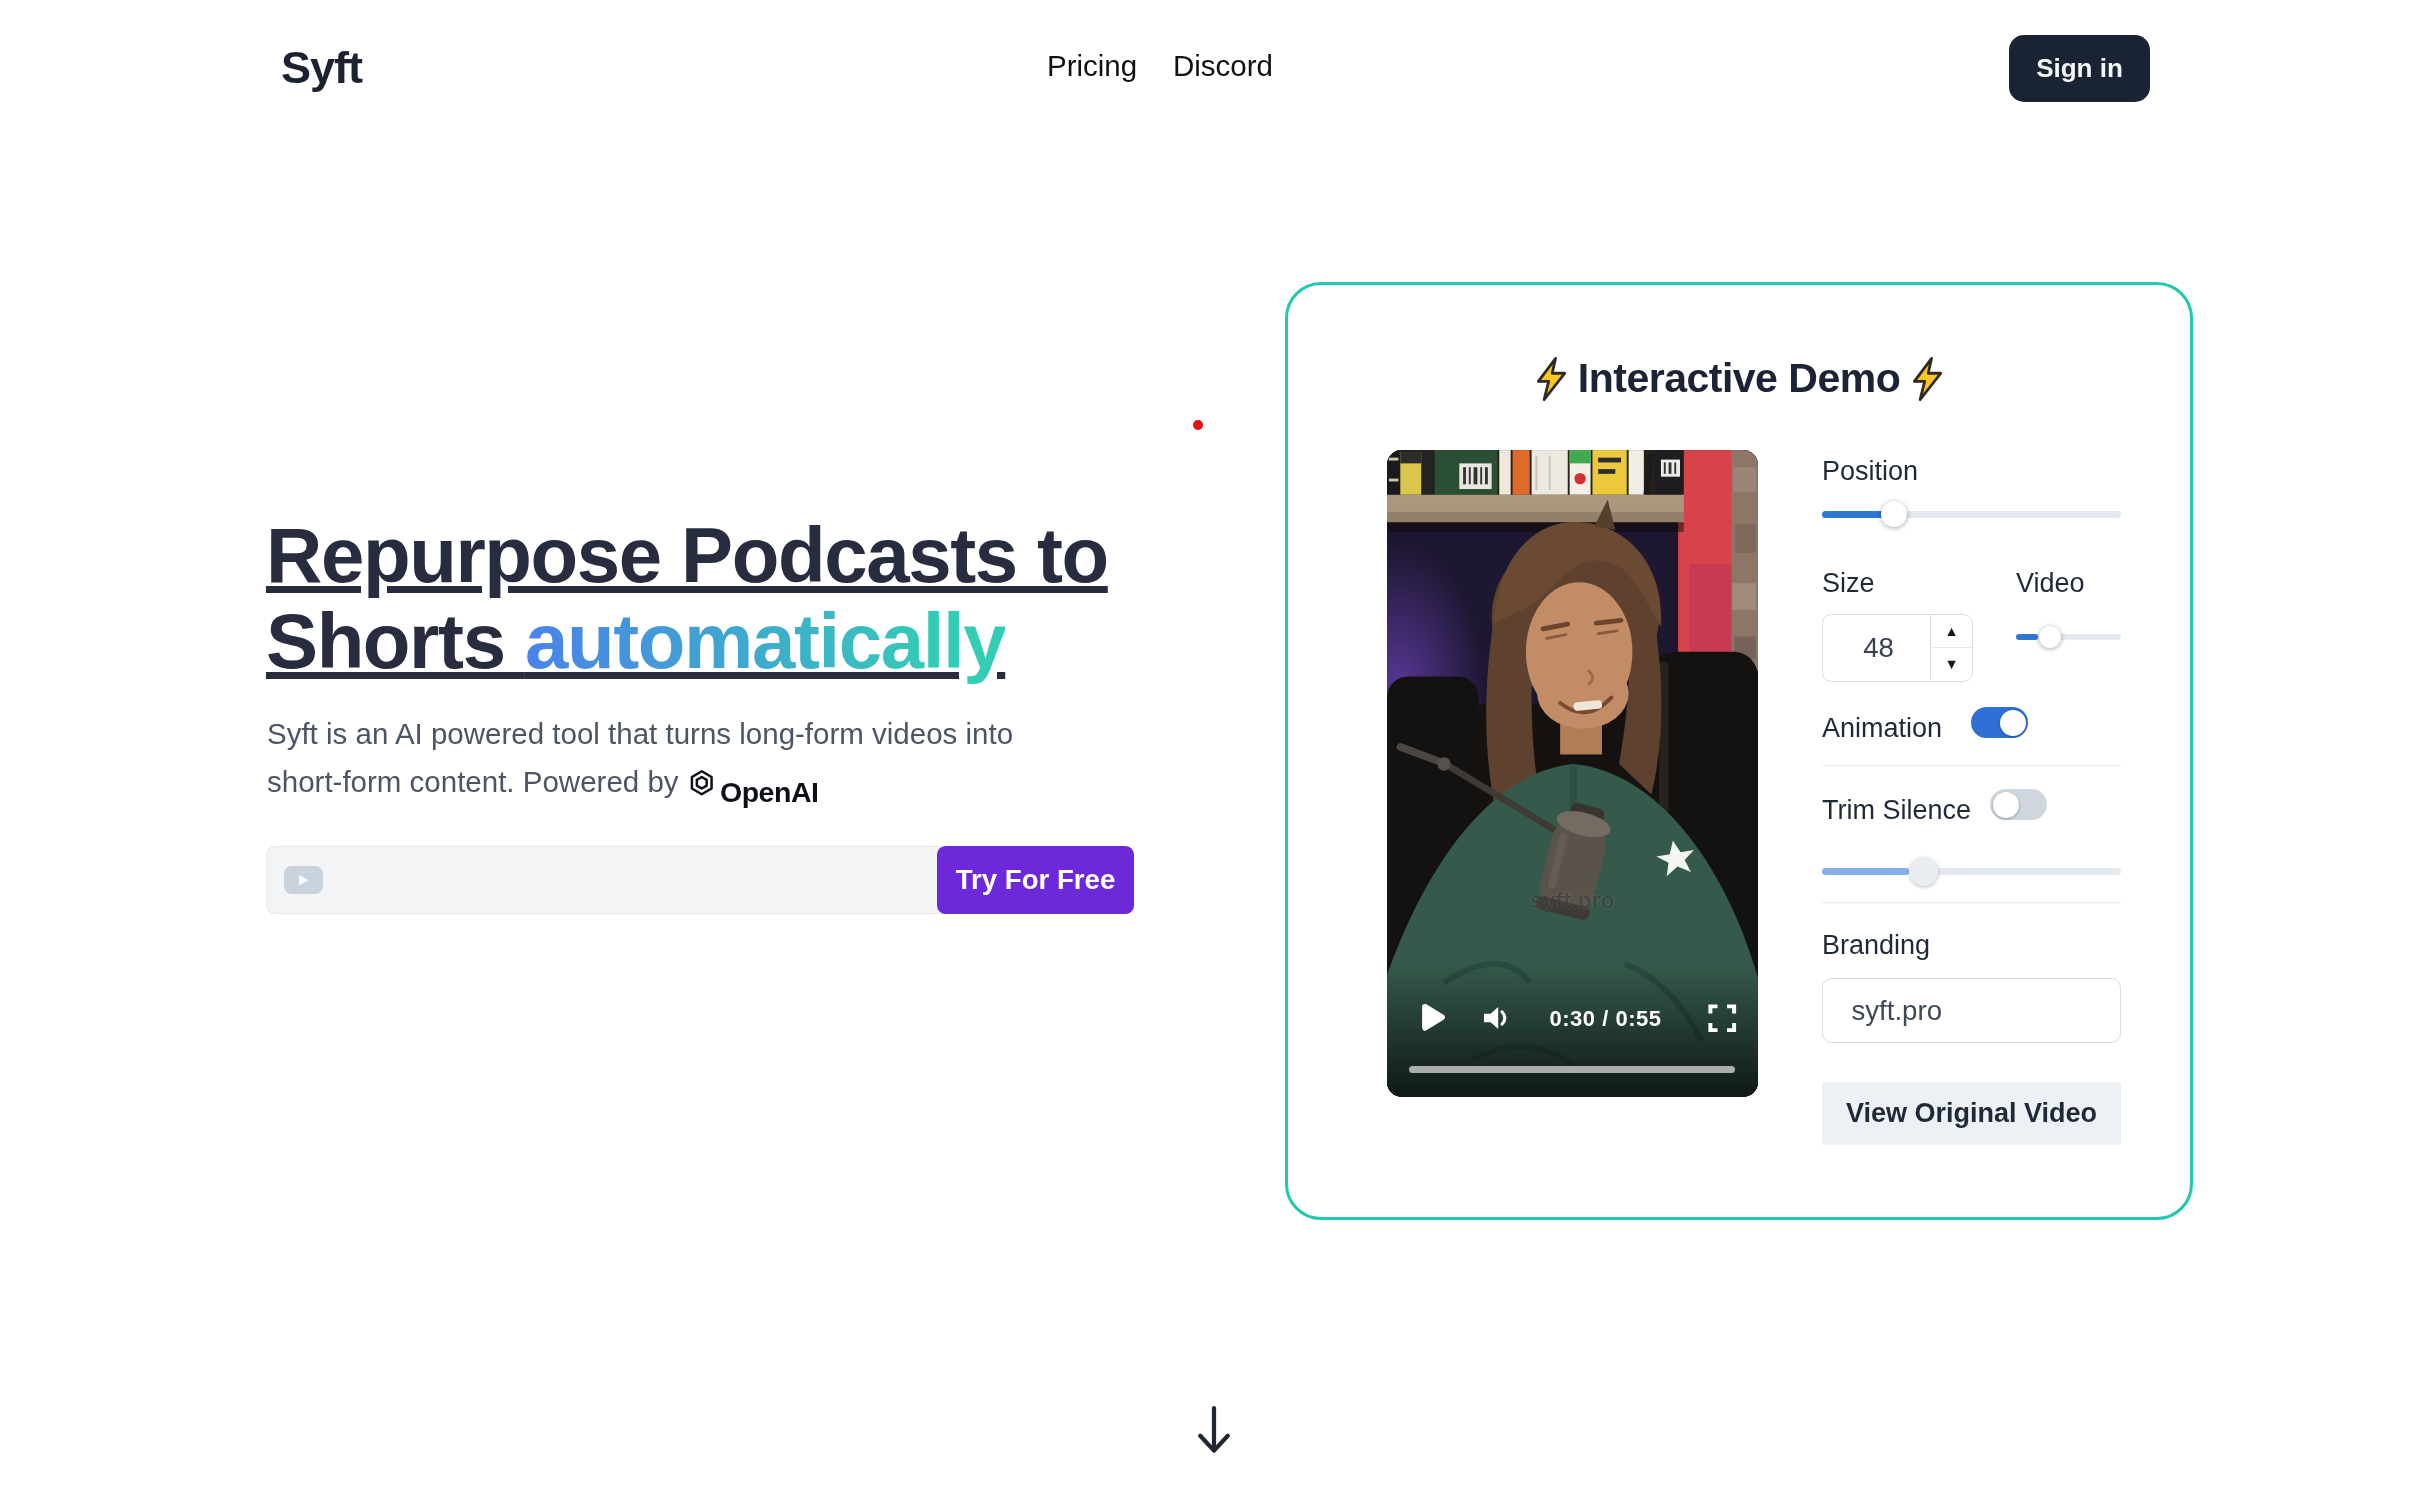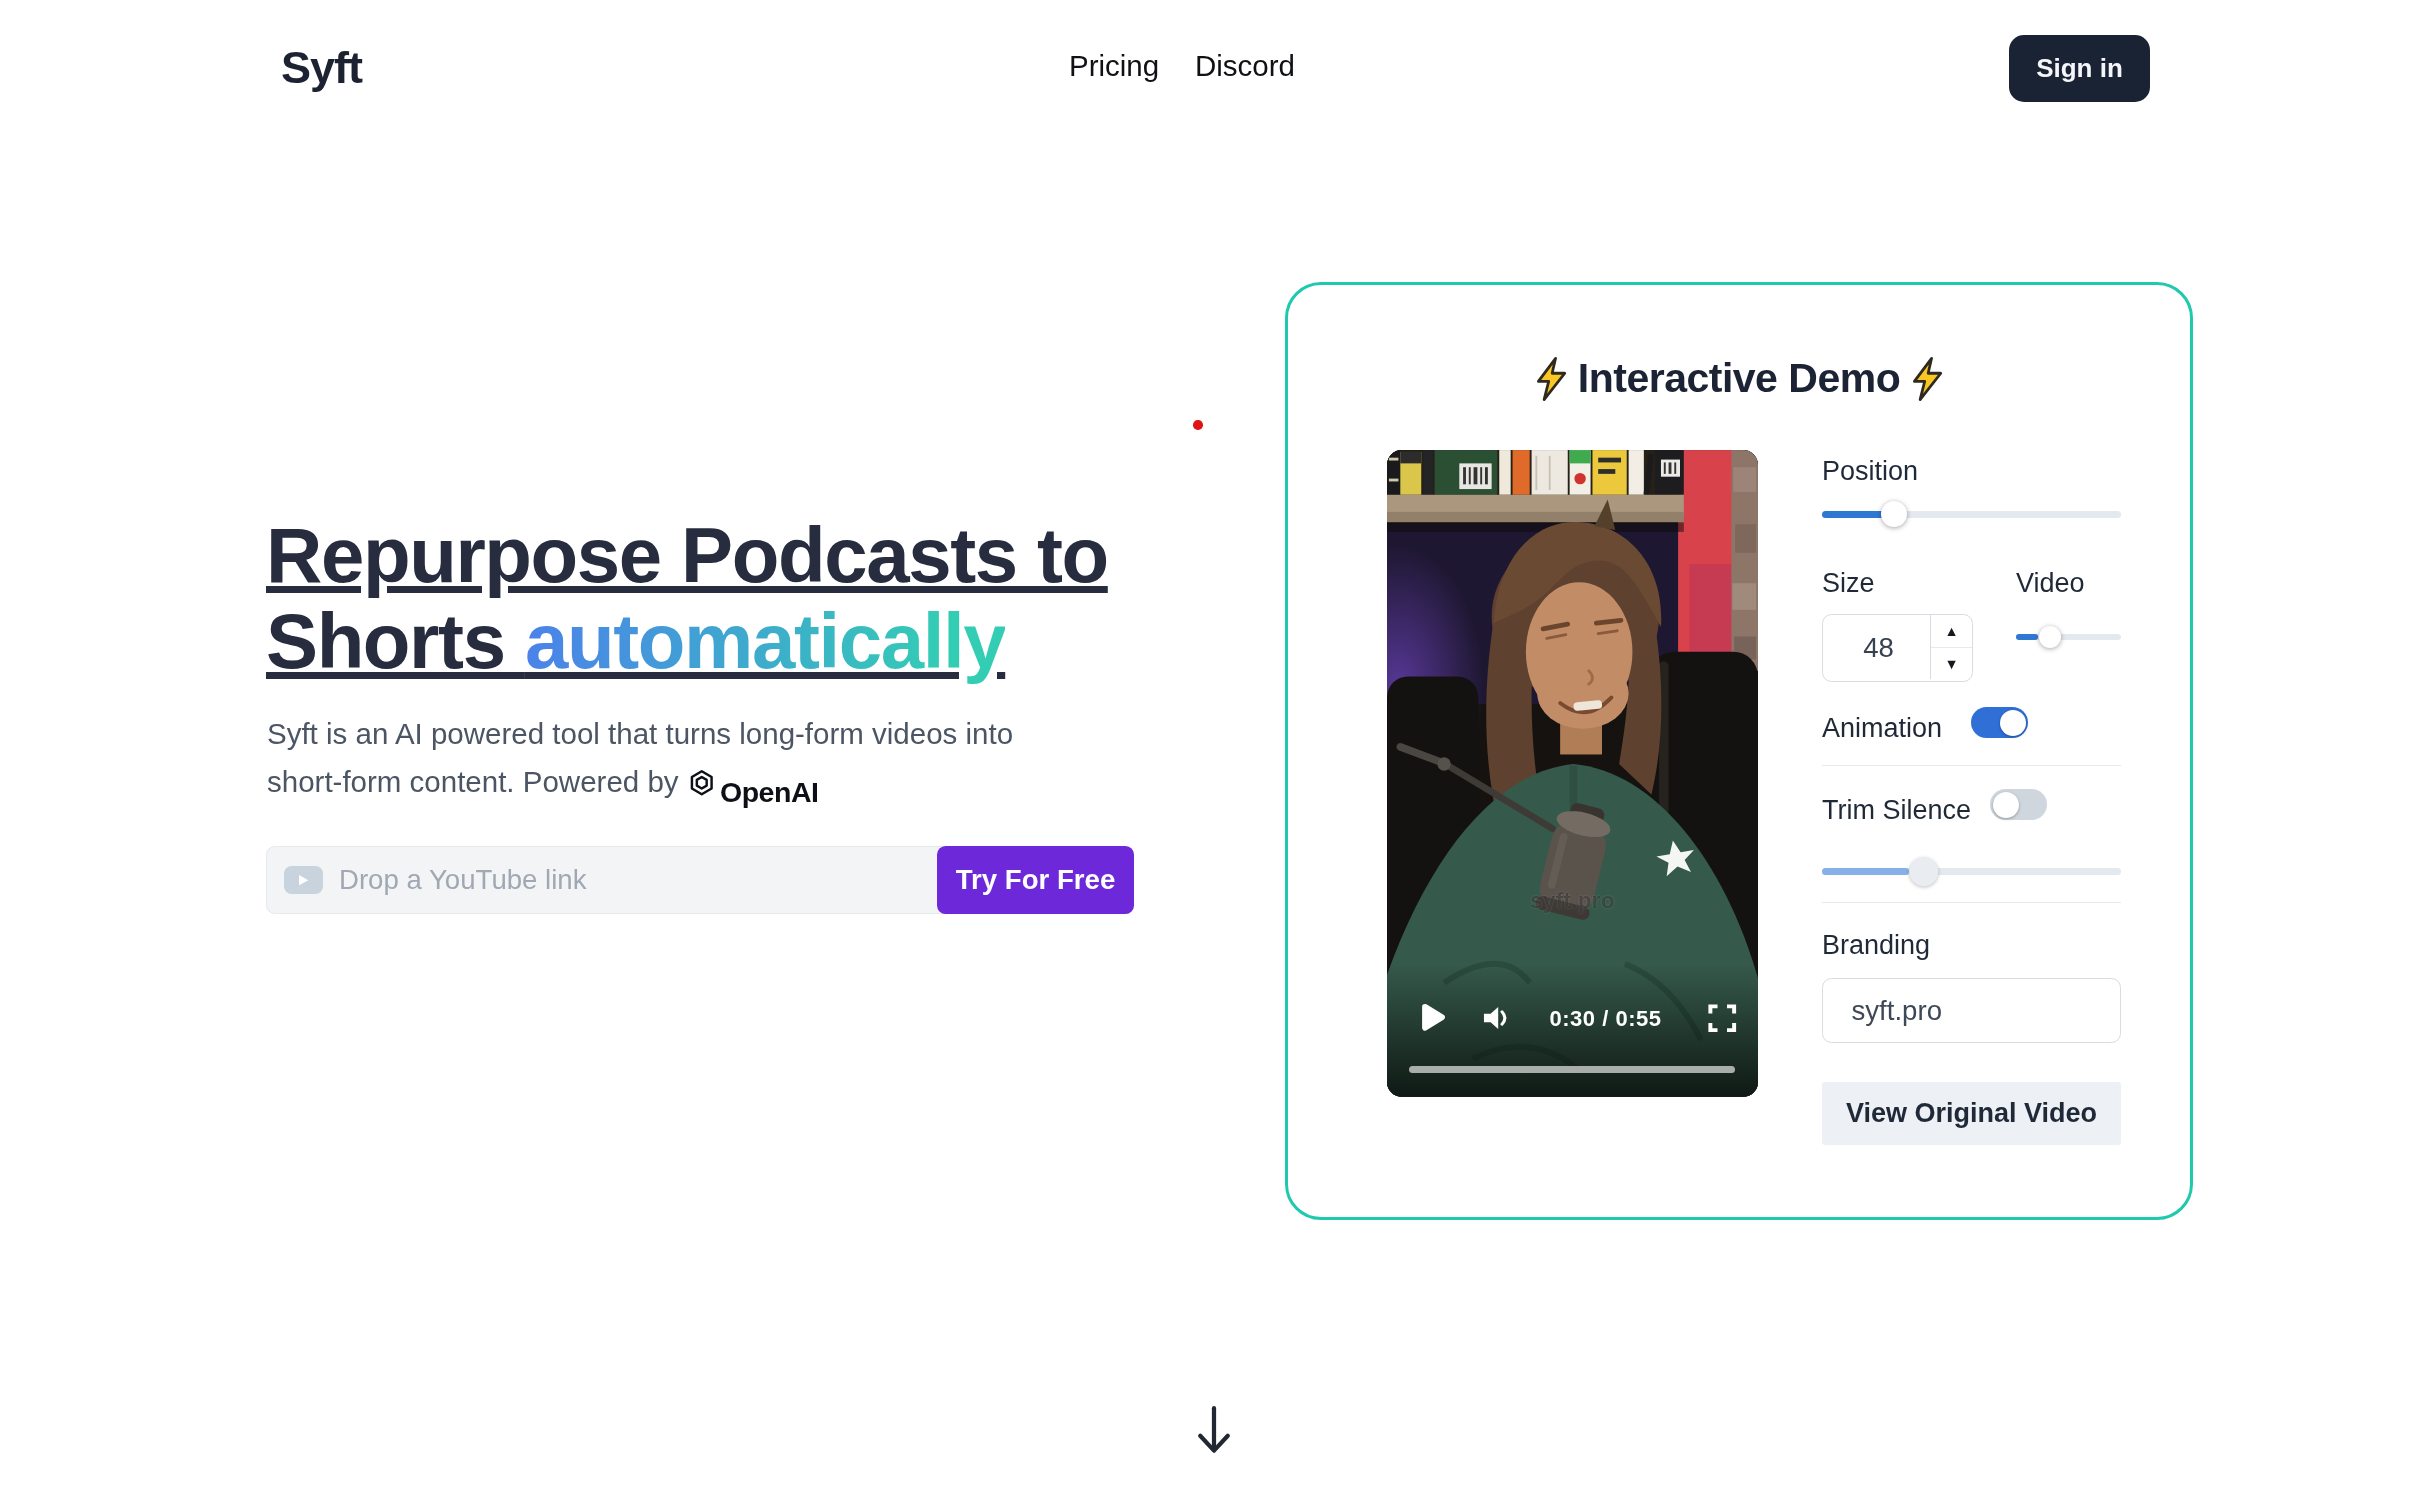--- a/index.html
+++ b/index.html
@@ -1,21 +1,21 @@
 <!DOCTYPE html>
 <html style="font-size:15px"><head>
 <meta charset="utf-8">
 <style>
   html,body{margin:0;padding:0;background:#fff;}
   .page{position:relative;width:2416px;height:1510px;background:#ffffff;overflow:hidden;
         font-family:"Liberation Sans","DejaVu Sans",sans-serif;color:#1f2937;}
 
   
   .logo{position:absolute;left:281px;top:42px;font-size:45px;font-weight:800;color:#1c2231;letter-spacing:-1px;}
-  .nav-link{position:absolute;top:49px;font-size:29.5px;color:#0f1115;cursor:pointer;margin-left:22px;}
+  .nav-link{position:absolute;top:49px;font-size:29.5px;color:#0f1115;cursor:pointer;}
   .nav-pricing{left:1047px;}
   .nav-discord{left:1173px;}
   .signin-btn{position:absolute;left:2009px;top:35px;width:141px;height:67px;background:#1a2333;border:none;
       border-radius:15px;color:#f4f6f9;font-size:26px;font-weight:700;font-family:inherit;cursor:pointer;}
 
   
   .hero-title{position:absolute;left:266px;top:512px;font-size:78px;line-height:86px;font-weight:800;
       color:#272d3f;letter-spacing:-1.4px;white-space:nowrap;text-decoration:underline;}
   .grad{background:linear-gradient(90deg,#4b82ea 0%,#33cdb4 88%);-webkit-background-clip:text;
       background-clip:text;color:transparent;-webkit-text-fill-color:transparent;}
@@ -125,21 +125,20 @@
       <span class="openai-label">OpenAI</span>
     </span>
   </div>
 
   <div class="yt-row">
     <span class="yt-badge">
       <svg width="14.3" height="14.3" viewBox="0 0 14 14">
           <path d="M3 2 L12 7 L3 12 Z" fill="#ffffff"></path>
         </svg>
     </span>
-    <input class="yt-input" type="text" placeholder="Drop a YouTube link" style="">
     <button class="cta-btn">Try For Free</button>
   </div>
 
   <div class="red-dot"></div>
 
   <div class="demo-card">
     <div class="demo-title-row">
       <svg width="42" height="46" viewBox="0 0 34 40">
         <path d="M21 2 L6 22 L15 22 L11 38 L29 15 L18 15 Z" fill="#f9c623" stroke="#2e2a20" stroke-width="2.4" stroke-linejoin="round"></path>
       </svg>

